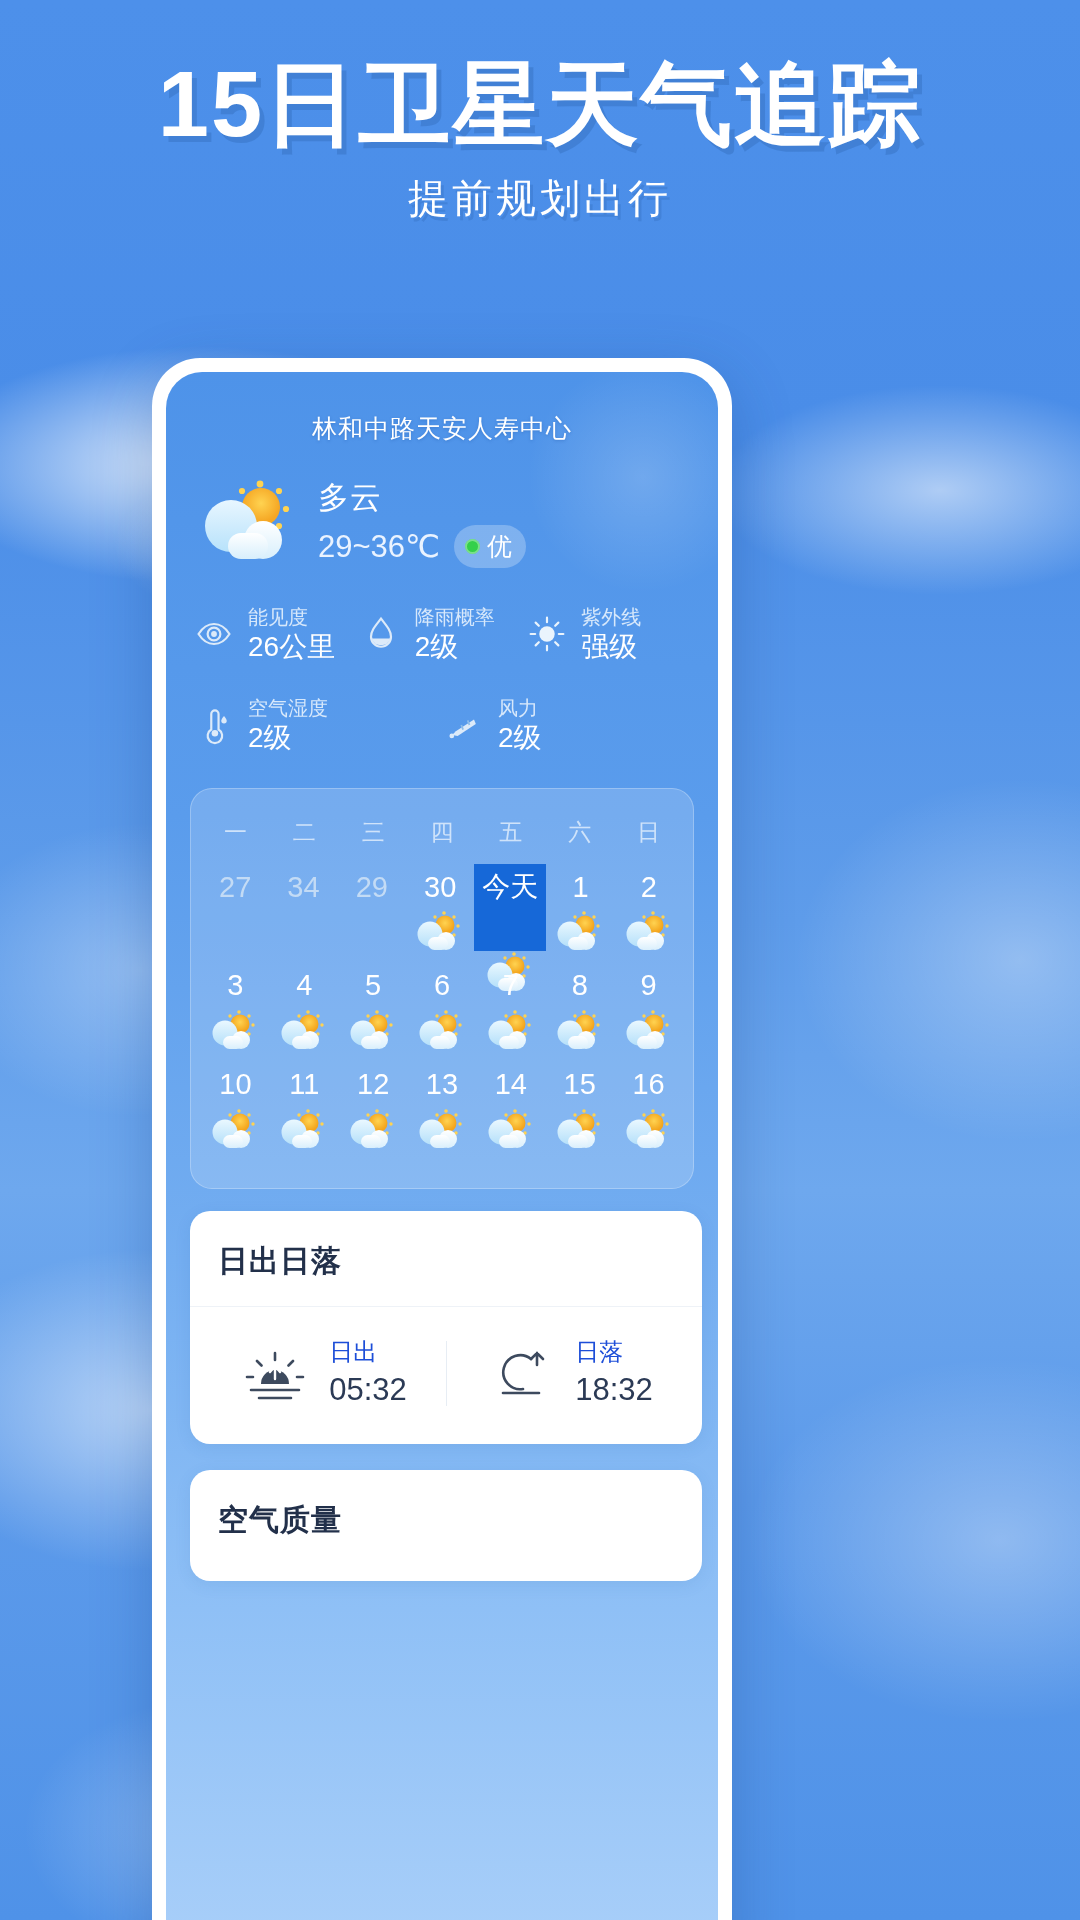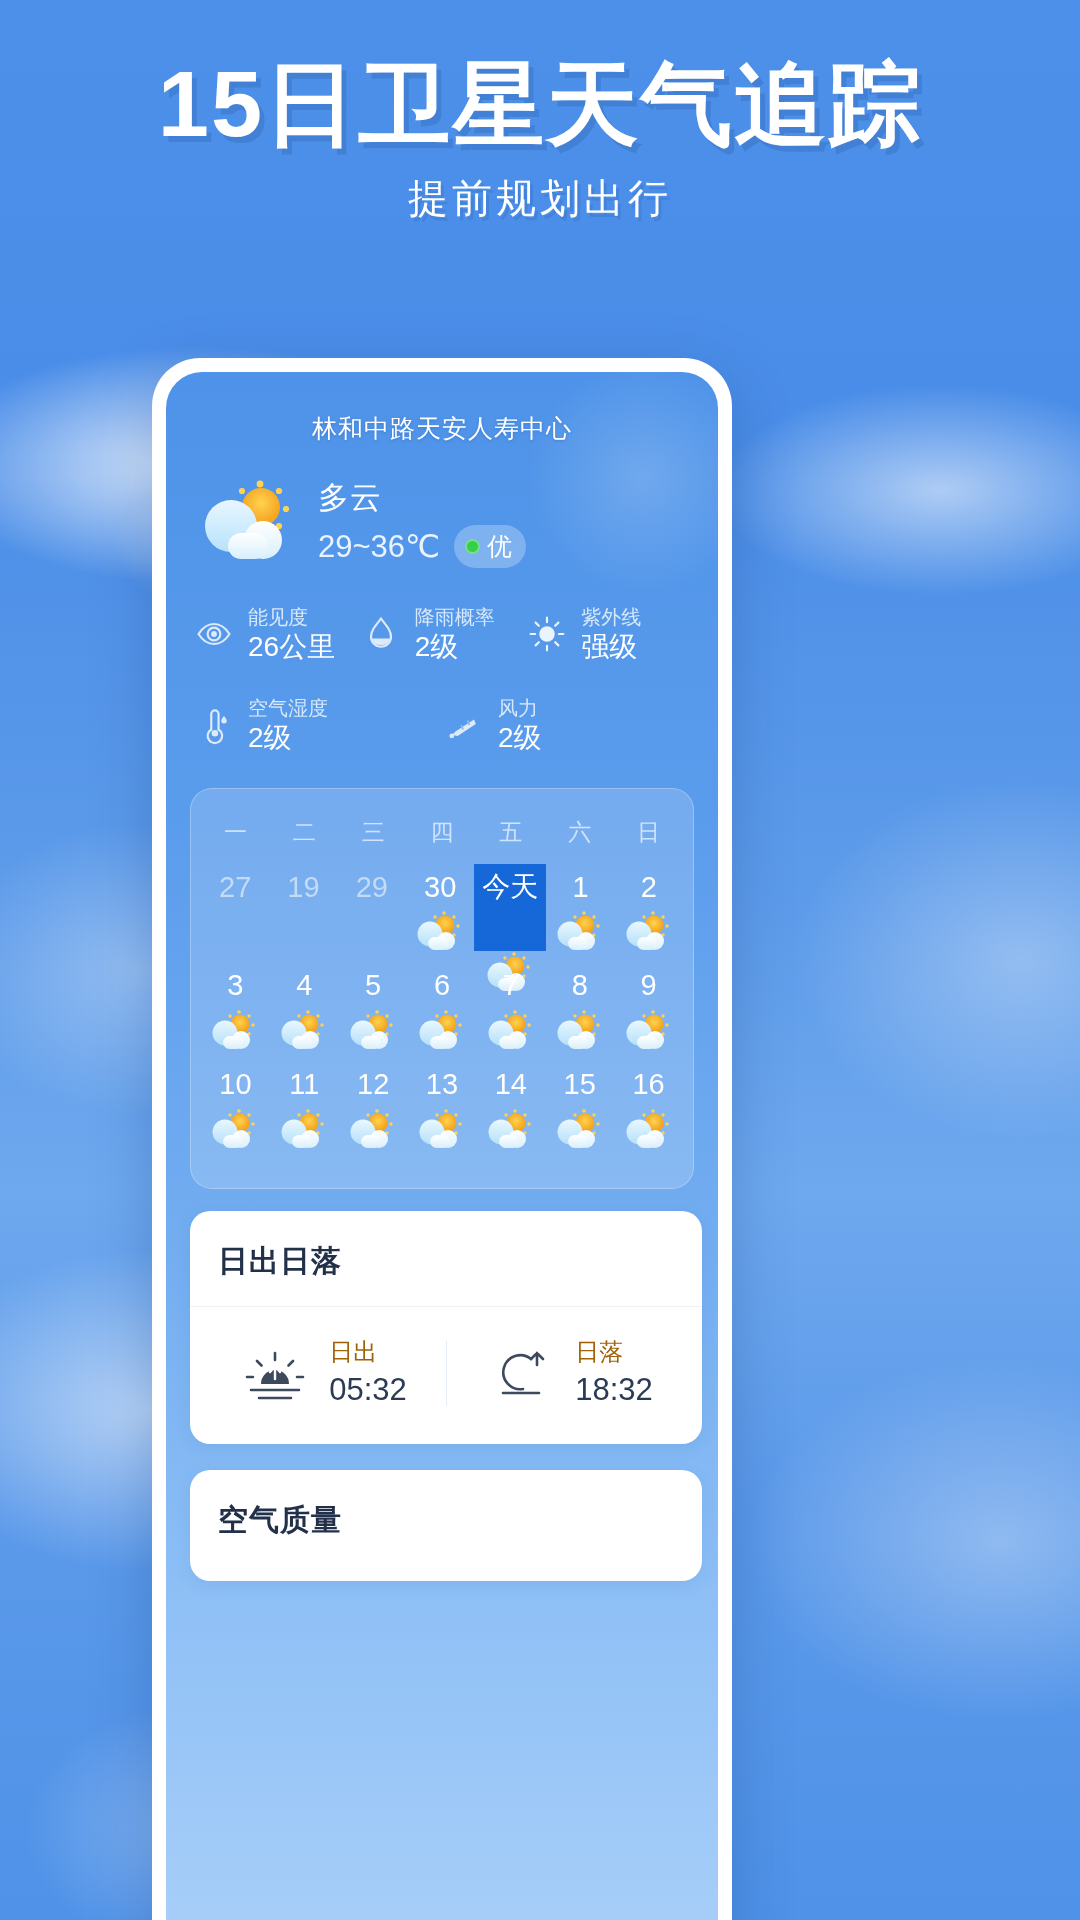--- a/index.html
+++ b/index.html
@@ -168,21 +168,21 @@
     letter-spacing:1px;
   }
   .sun-body { display:flex; padding:30px 10px 34px 10px; }
   .sun-half { flex:1; display:flex; align-items:center; justify-content:center; gap:18px; position:relative; }
   .sun-half + .sun-half::before {
     content:""; position:absolute; left:0; top:4px; bottom:4px;
     width:1px; background:#e7edf4;
   }
   .sun-ico { width:72px; height:60px; flex:none; }
   .sun-txt { line-height:1.25; }
-  .sun-label { font-size:24px; color:#a16207; }
+  .sun-label { font-size:24px; color:#1d4ed8; }
   .sun-time { font-size:31px; color:#2b3a55; margin-top:4px; }
 </style>
 </head>
 <body>
 
 <div id="sky">
   <div class="cloud" style="left:-180px; top:300px;  width:760px; height:330px;"></div>
   <div class="cloud soft" style="left:30px;   top:420px;  width:560px; height:250px;"></div>
   <div class="cloud soft" style="left:620px;  top:340px;  width:640px; height:300px;"></div>
   <div class="cloud faint" style="left:-140px; top:760px;  width:560px; height:420px;"></div>
@@ -324,21 +324,21 @@
         <div>二</div>
         <div>三</div>
         <div>四</div>
         <div>五</div>
         <div>六</div>
         <div>日</div>
       </div>
       <div id="cal-weeks">
           <div class="cal-week">
             <div class="cal-cell dim"><span class="cal-num">27</span><div class="cal-ico"></div></div>
-            <div class="cal-cell dim"><span class="cal-num">19</span><div class="cal-ico"></div></div>
+            <div class="cal-cell dim"><span class="cal-num">34</span><div class="cal-ico"></div></div>
             <div class="cal-cell dim"><span class="cal-num">29</span><div class="cal-ico"></div></div>
             <div class="cal-cell"><span class="cal-num">30</span><div class="cal-ico">
                 <svg viewBox="0 0 52 40" width="52" height="40">
   <defs>
     <radialGradient id="cs" cx="50%" cy="40%">
                       <stop offset="0%" stop-color="#ffd351"></stop>
                       <stop offset="100%" stop-color="#f3a41c"></stop>
                     </radialGradient>
     <linearGradient id="cc1" x1="0" y1="0" x2="0" y2="1">
                       <stop offset="0%" stop-color="#eaf8ff"></stop>

